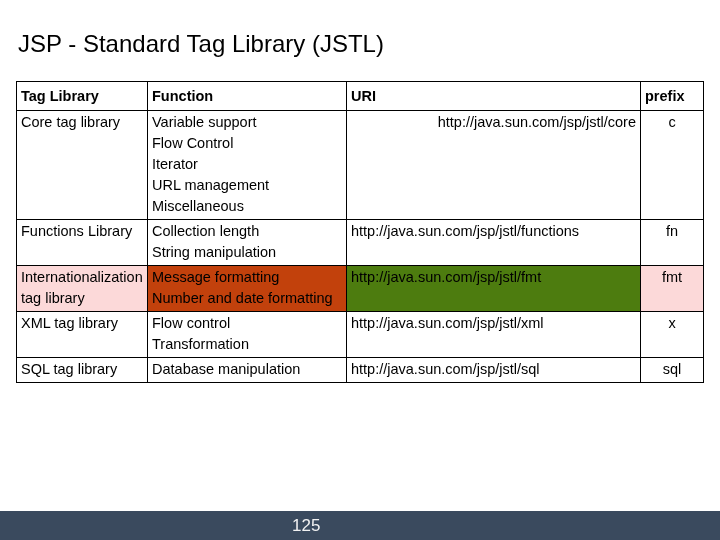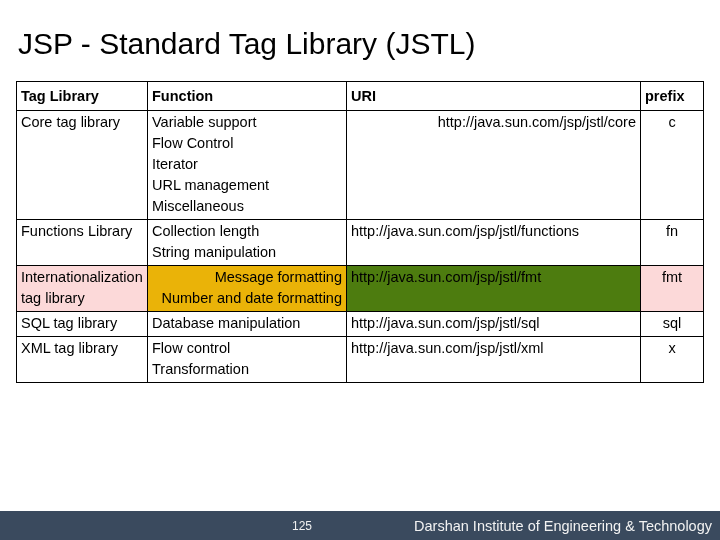--- a/index.html
+++ b/index.html
@@ -23,21 +23,21 @@
     background: #ffffff;
   }
 
   
   #slide-title {
     position: absolute;
     left: 18px;
     top: 24px;
     width: 684px;
     height: 44px;
-    font-size: 30px;
+    font-size: 24px;
     line-height: 40px;
     color: #000000;
     letter-spacing: 0px;
     white-space: nowrap;
     font-weight: 400;
   }
 
   
   #jstl-table {
     position: absolute;
@@ -98,21 +98,21 @@
     top: 6px;
     font-size: 14.5px;
     line-height: 18px;
     color: #F2F2F2;
     white-space: nowrap;
   }
   #footer-page {
     position: absolute;
     left: 292px;
     top: 6px;
-    font-size: 12px;
+    font-size: 17px;
     line-height: 18px;
     color: #F2F2F2;
     white-space: nowrap;
   }
   #footer-right {
     position: absolute;
     right: 8px;
     top: 6px;
     font-size: 14.5px;
     line-height: 18px;
@@ -155,39 +155,38 @@
         </tr>
         <tr>
           <td class="multi">Functions Library</td>
           <td class="multi">Collection length
 String manipulation</td>
           <td class="cell-uri-left">http://java.sun.com/jsp/jstl/functions</td>
           <td class="cell-prefix">fn</td>
         </tr>
         <tr class="row-highlight">
           <td class="multi" style="background: rgb(252, 217, 217);">Internationalization tag library</td>
-          <td class="multi" style="background: #eab308; text-align: right;">Message formatting
+          <td class="multi" style="background: #c2410c;">Message formatting
 Number and date formatting</td>
           <td class="cell-uri-left" style="background: #4d7c0f;">http://java.sun.com/jsp/jstl/fmt</td>
           <td class="cell-prefix" style="background: rgb(252, 217, 217);">fmt</td>
-        </tr>
-        <tr>
-          <td class="multi">SQL tag library</td>
-          <td class="multi">Database manipulation</td>
-          <td class="cell-uri-left">http://java.sun.com/jsp/jstl/sql</td>
-          <td class="cell-prefix">sql</td>
         </tr>
         <tr>
           <td class="multi">XML tag library</td>
           <td class="multi">Flow control
 Transformation</td>
           <td class="cell-uri-left">http://java.sun.com/jsp/jstl/xml</td>
           <td class="cell-prefix">x</td>
         </tr>
+        <tr>
+          <td class="multi">SQL tag library</td>
+          <td class="multi">Database manipulation</td>
+          <td class="cell-uri-left">http://java.sun.com/jsp/jstl/sql</td>
+          <td class="cell-prefix">sql</td>
+        </tr>
       </tbody>
   </table>
 
   <div id="footer-bar" style="background: rgb(58, 74, 94);">
     <div id="footer-page" style="color: rgb(242, 242, 242);">125</div>
-    <div id="footer-right" style="color: rgb(242, 242, 242);">Darshan Institute of Engineering &amp; Technology</div>
   </div>
 
 </div>
 
 </body></html>

